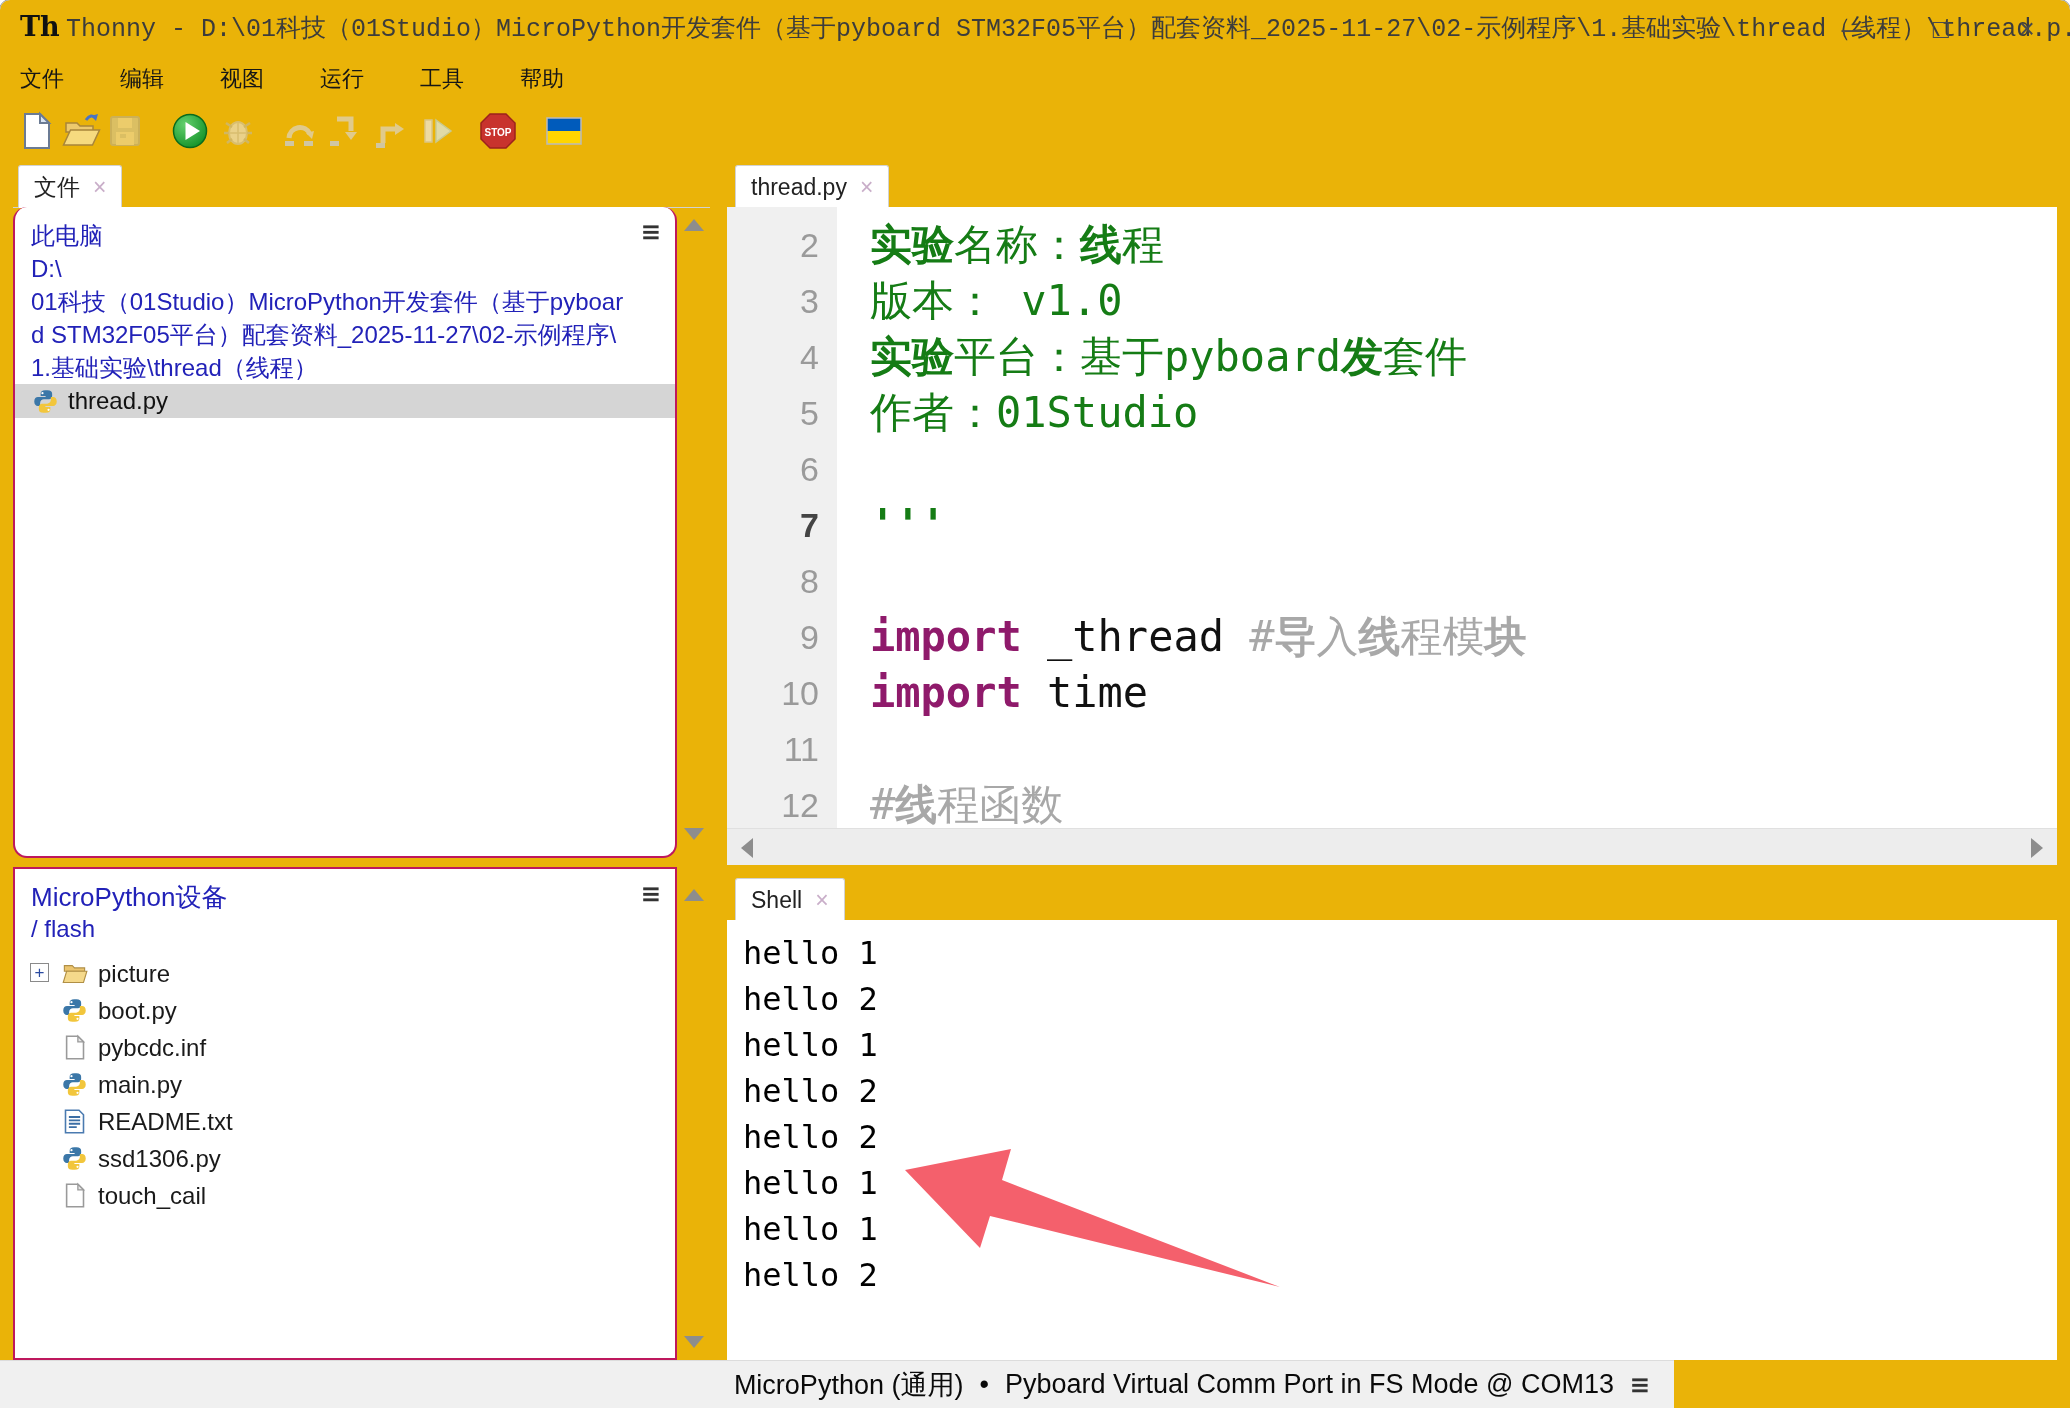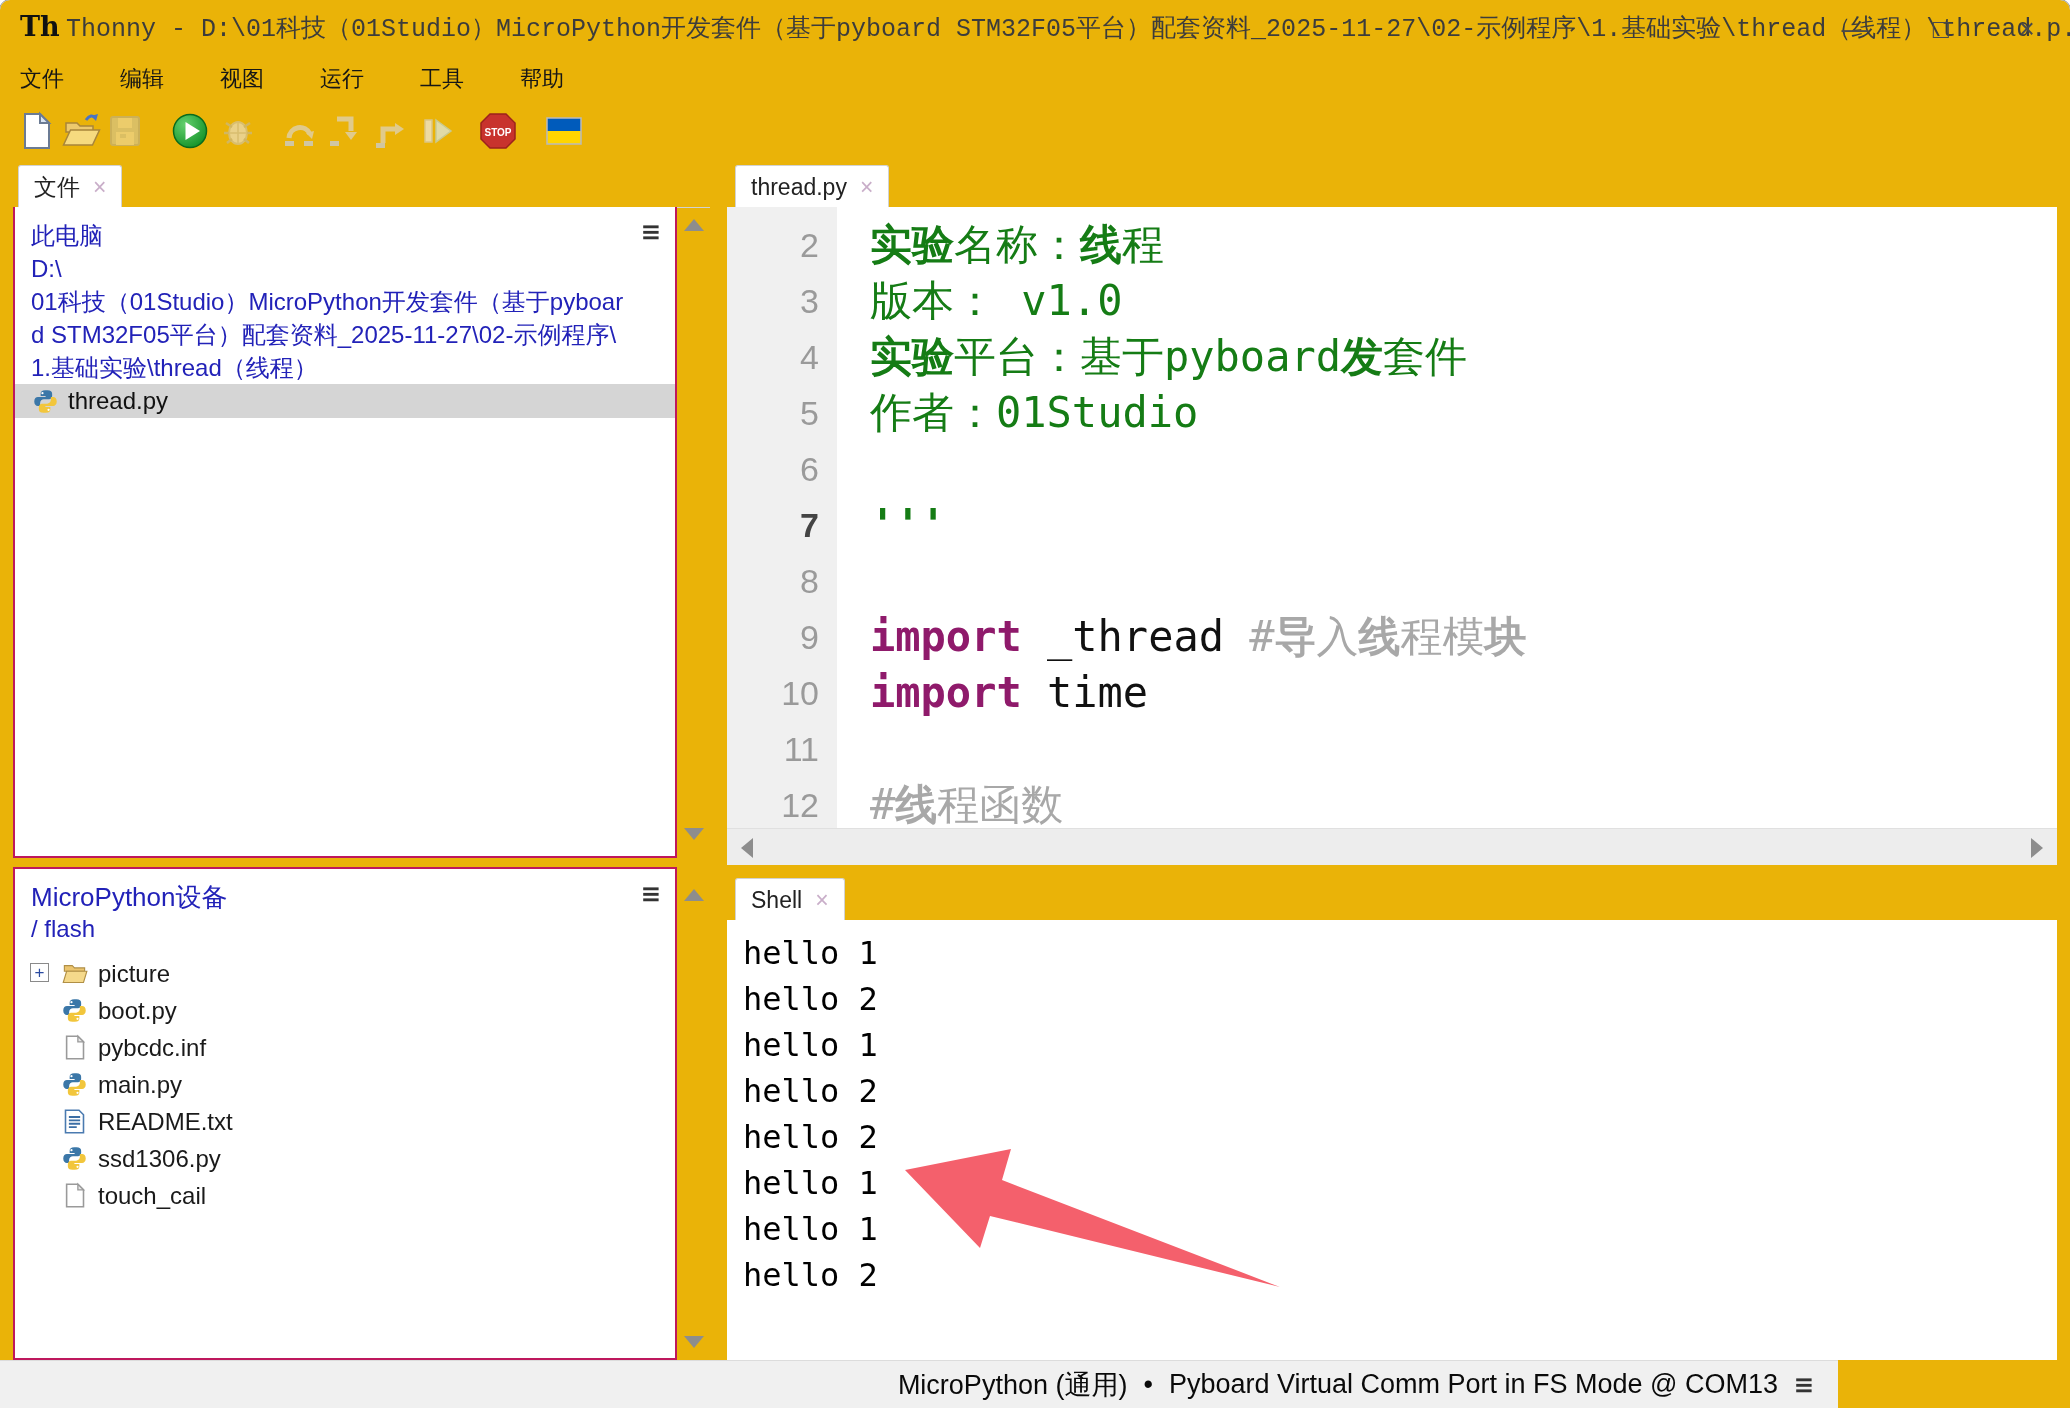--- a/index.html
+++ b/index.html
@@ -22,21 +22,21 @@
   .tbicon{position:absolute;top:12px;width:40px;height:40px;}
   .tbicon svg{width:40px;height:40px;display:block;}
   .tbicon.disabled{opacity:.75;}
   
   .tabrow{position:absolute;height:42px;border-bottom:1px solid #d2d2d2;}
   .tab{position:absolute;bottom:-1px;height:42px;background:#fff;border:1px solid #d2d2d2;border-bottom:none;
        display:flex;align-items:center;padding:0 15px;font-size:23px;color:#222;border-radius:3px 3px 0 0;}
   .tabclose{color:#c9aec9;margin-left:13px;font-size:23px;}
   
   .panel{position:absolute;background:#fff;border:2px solid #be185d;box-sizing:border-box;}
-  .files-panel{left:13px;top:207px;width:664px;height:651px;border-top:none;}
+  .files-panel{left:13px;top:207px;width:664px;height:651px;border-top:none;border-radius:14px;}
   #pathlines{padding:12px 0 0 16px;font-size:24px;line-height:33px;color:#2222b8;}
   #pathlines div{white-space:nowrap;overflow:hidden;}
   .filerow{position:absolute;left:0;top:177px;width:100%;height:34px;display:flex;align-items:center;
            padding-left:17px;box-sizing:border-box;font-size:24px;color:#111;gap:9px;}
   .filerow.selected{background:#d5d5d5;}
   .fic svg{width:27px;height:27px;display:block;}
   .hamb{position:absolute;right:12px;top:14px;width:22px;height:22px;}
   .hamb svg{width:22px;height:22px;display:block;}
   .device-panel{left:13px;top:867px;width:664px;height:493px;}
   .dtitle{padding:12px 0 0 16px;font-size:26px;color:#2222b8;line-height:32px;}
@@ -64,21 +64,21 @@
   .cm{color:#a8a8a8;} .cmb{color:#a8a8a8;font-weight:bold;}
   .hscroll{position:absolute;left:727px;top:828px;width:1330px;height:37px;background:#ededed;border-top:1px solid #e0e0e0;box-sizing:border-box;}
   .harrow{position:absolute;top:9px;width:0;height:0;}
   .harrow.left{left:14px;border-top:10px solid transparent;border-bottom:10px solid transparent;border-right:12px solid #8d8d8d;}
   .harrow.right{right:14px;border-top:10px solid transparent;border-bottom:10px solid transparent;border-left:12px solid #8d8d8d;}
   
   .shell-tabrow{left:727px;top:878px;width:1330px;}
   .shell{position:absolute;left:727px;top:920px;width:1330px;height:440px;background:#fff;overflow:hidden;}
   #slines{margin-top:-36px;padding-left:16px;font-family:"DejaVu Sans Mono",monospace;font-size:32px;line-height:46px;white-space:pre;color:#000;}
   
-  .statusbar{position:absolute;left:0;top:1360px;width:1838px;height:48px;background:#f0f0f0;border-top:1px solid #dcdcdc;
+  .statusbar{position:absolute;left:0;top:1360px;width:1674px;height:48px;background:#f0f0f0;border-top:1px solid #dcdcdc;
              display:flex;justify-content:flex-end;align-items:center;gap:16px;padding-right:22px;box-sizing:border-box;
              font-size:27px;color:#0a0a0a;}
   .hamb-s svg{width:22px;height:22px;display:block;}
   
   .arrow-annot{position:absolute;left:0;top:0;width:2070px;height:1408px;pointer-events:none;z-index:60;}
 </style>
 </head>
 <body>
 
 <div class="stage">

